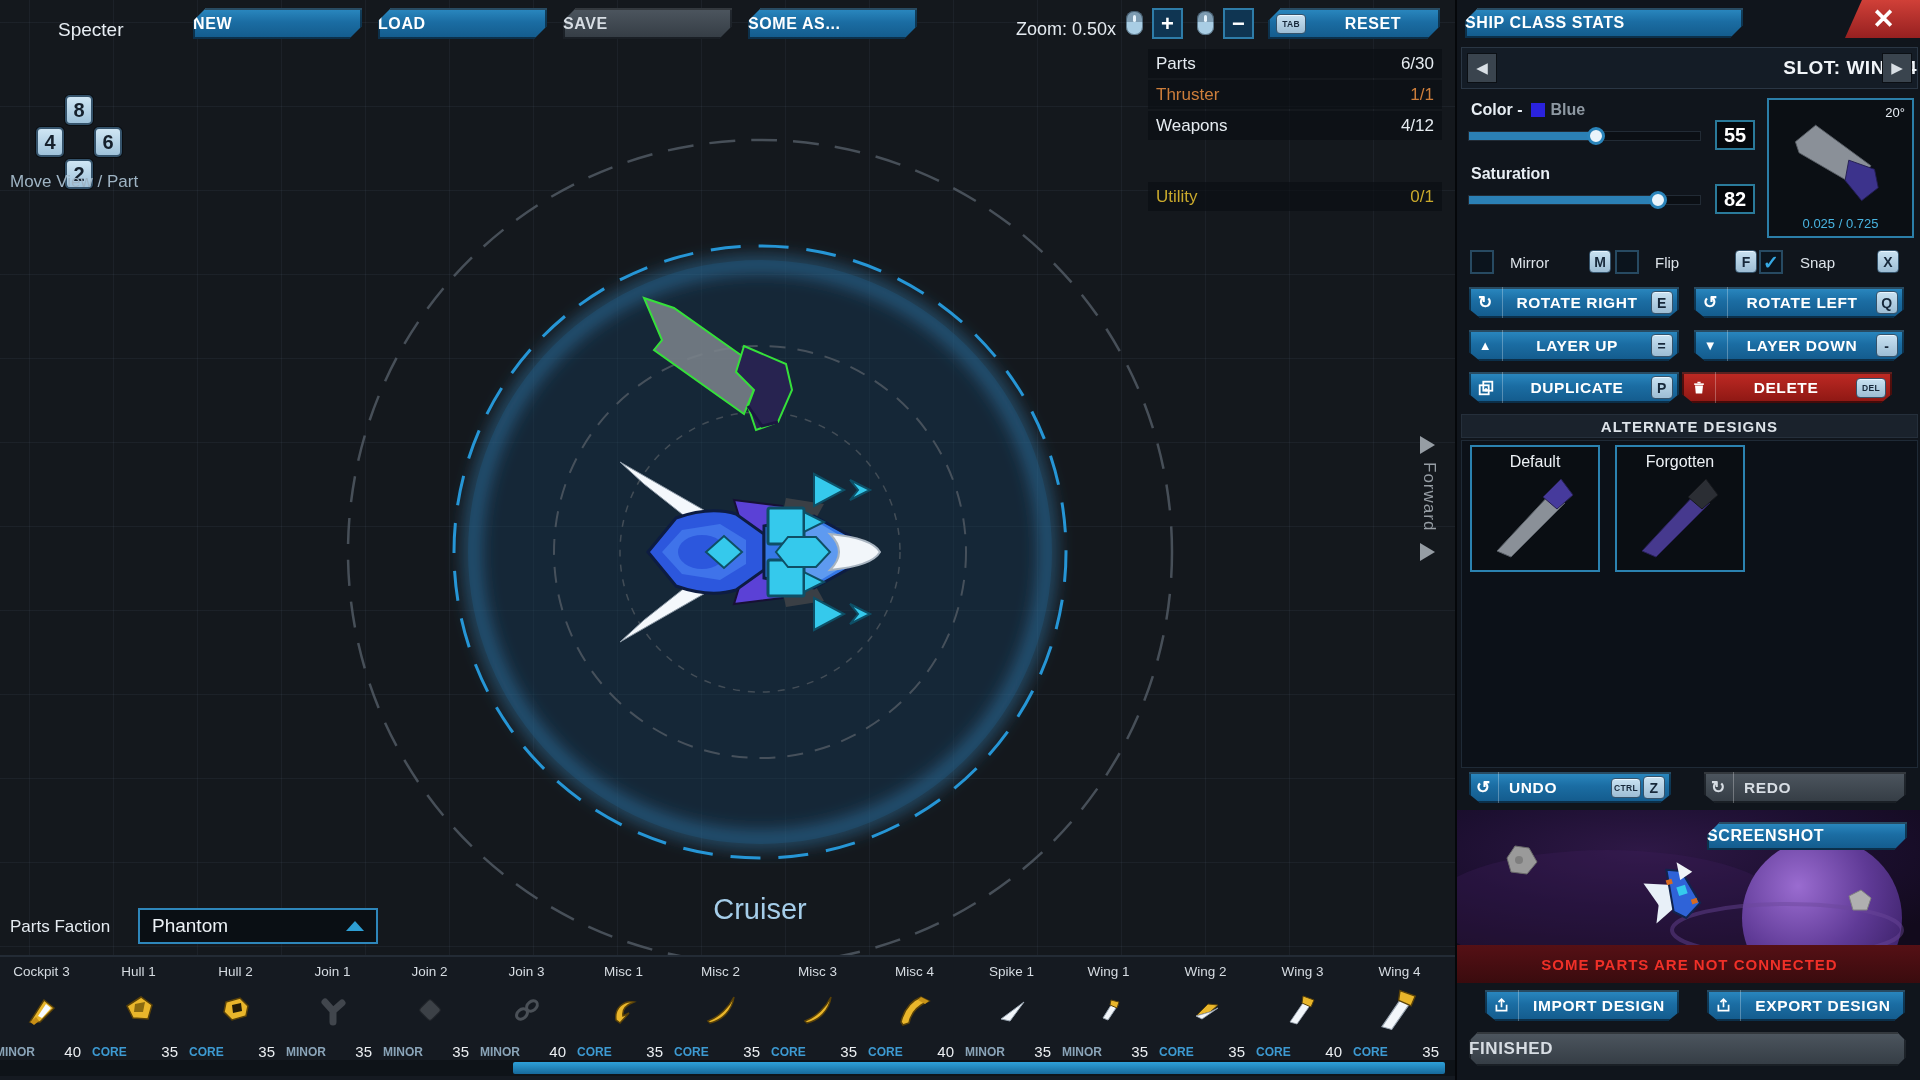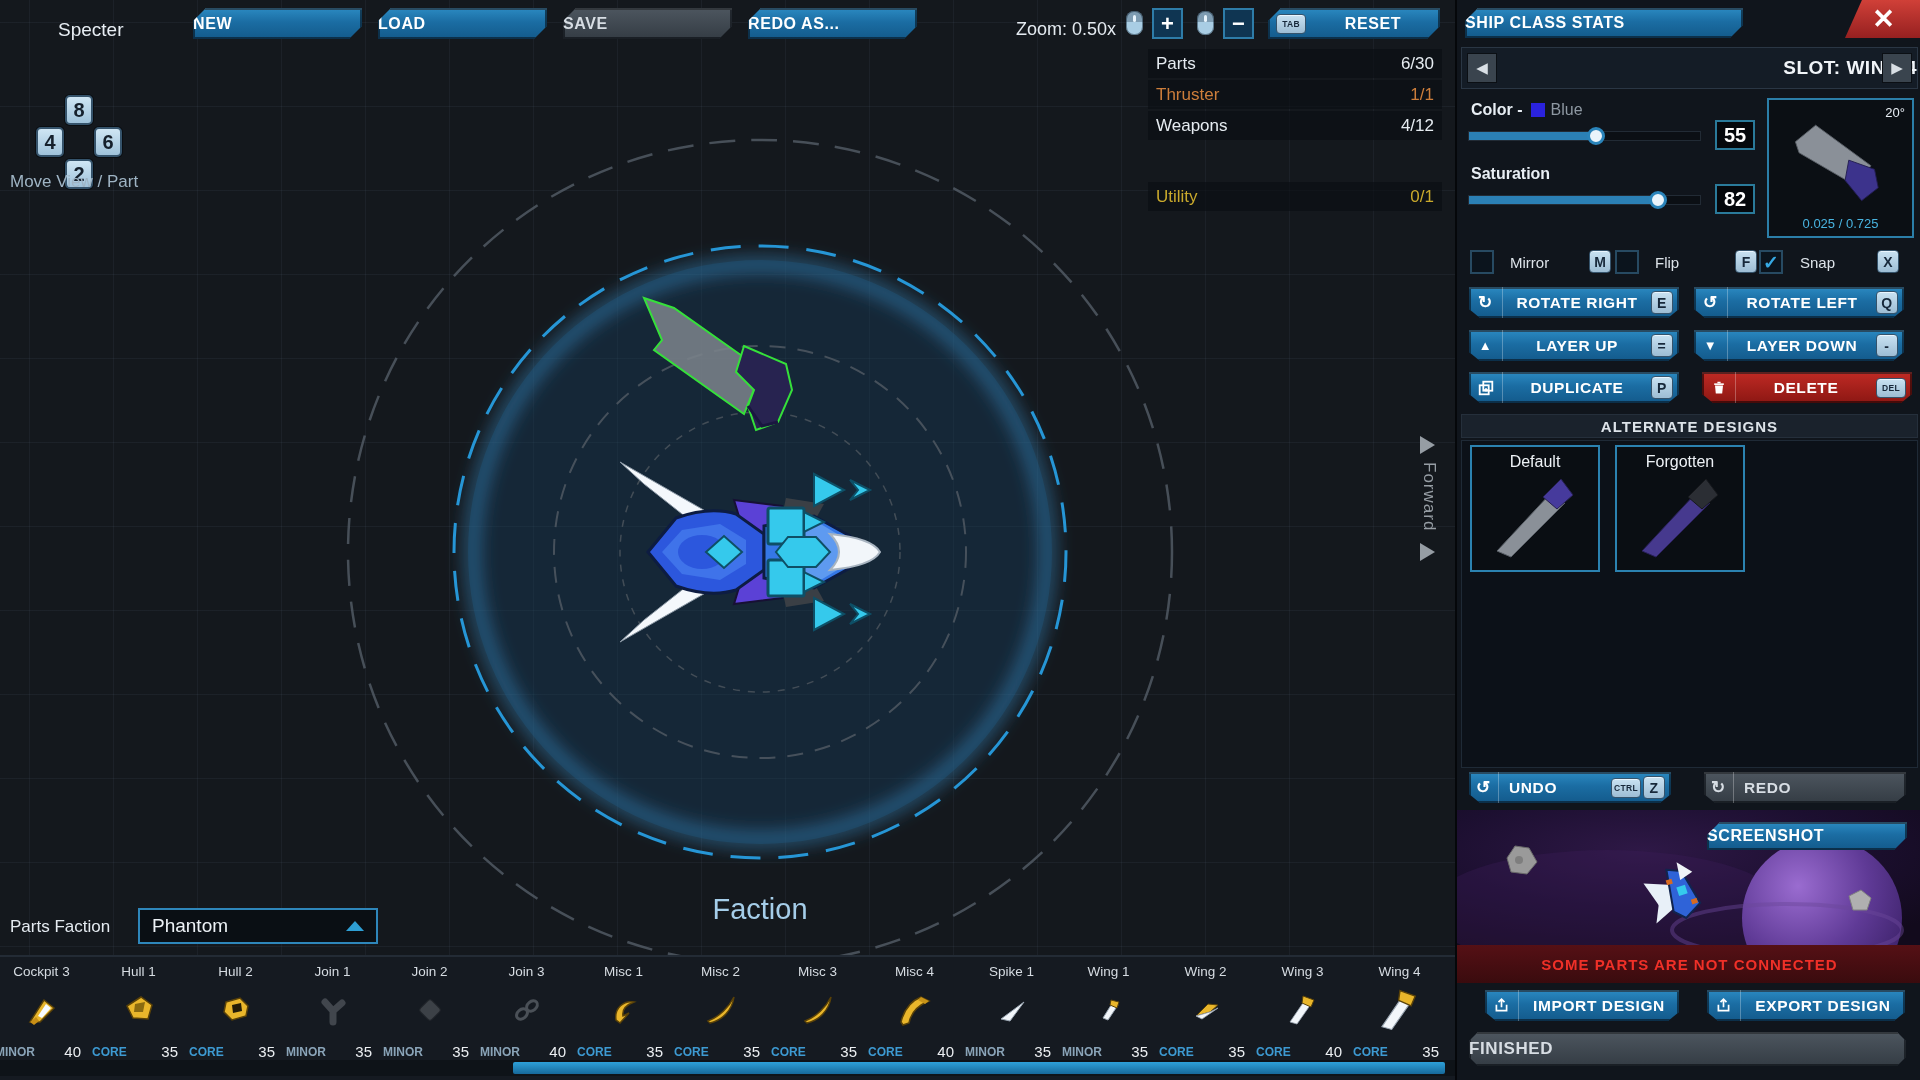--- a/index.html
+++ b/index.html
@@ -87,21 +87,21 @@
     display:flex; align-items:center; justify-content:center; color:#fff; font-size:27px;
     font-weight:bold; cursor:pointer; }
   .slot-bar { position:absolute; left:4px; top:47px; width:457px; height:42px;
     background:#141c26; border:1px solid #2a3644; display:flex; align-items:center; }
   .slot-arrow { position:absolute; top:6px; width:30px; height:30px; background:#3a444e;
     border:1px solid #0b0f14; color:#d9dfe5; display:flex; align-items:center;
     justify-content:center; font-size:15px; cursor:pointer; }
   .slot-title { width:100%; text-align:right; font-size:19px; font-weight:bold; color:#f0f4f8;
     letter-spacing:.5px; }
   .flabel { font-size:16px; color:#e8eef4; font-weight:bold; }
-  .fsub { color:#8e98a2; font-weight:normal; }
+  .fsub { color:#8e98a2; font-weight:bold; }
   .swatch { display:inline-block; width:14px; height:14px; background:#2a22dd;
     vertical-align:-2px; margin:0 6px 0 8px; }
   .slider { position:absolute; height:16px; cursor:pointer; }
   .slider .track { position:absolute; left:0; right:0; top:4px; height:8px; background:#0b0f14;
     box-shadow:0 0 0 1px #222b35; }
   .slider .fill { position:absolute; left:0; top:4px; height:8px; background:#2b80b5; }
   .slider .knob { position:absolute; top:-1px; width:18px; height:18px; border-radius:50%;
     background:#eaf4fb; border:3px solid #2a84ba; transform:translateX(-9px); }
   .valbox { position:absolute; width:40px; height:30px; background:#05080c;
     border:2px solid #2a7a9a; color:#fff; font-size:20px; font-weight:bold;
@@ -204,38 +204,38 @@
       <polygon points="88,102 106,86 124,102 106,118" fill="#35c9ec" stroke="#0e4f66" stroke-width="2"></polygon>
       <polygon points="170,87 198,87 212,102 198,117 170,117 158,102" fill="#35c9ec" stroke="#0e4f66" stroke-width="2"></polygon>
       <polygon points="186,62 206,72 186,82" fill="#35c9ec" stroke="#0e4f66" stroke-width="2"></polygon>
       <polygon points="186,142 206,132 186,122" fill="#35c9ec" stroke="#0e4f66" stroke-width="2"></polygon>
       <polygon points="196,24 226,40 196,56" fill="#35c9ec" stroke="#0e4f66" stroke-width="2"></polygon>
       <polygon points="232,30 252,40 232,50 240,40" fill="#35c9ec" stroke="#0e4f66" stroke-width="2"></polygon>
       <polygon points="196,148 226,164 196,180" fill="#35c9ec" stroke="#0e4f66" stroke-width="2"></polygon>
       <polygon points="232,154 252,164 232,174 240,164" fill="#35c9ec" stroke="#0e4f66" stroke-width="2"></polygon>
     </svg>
 
-    <div class="ship-class">Faction</div>
+    <div class="ship-class">Cruiser</div>
     <div class="forward">Forward</div>
     <div class="fwd-tri" style="left:1420px;top:436px"></div>
     <div class="fwd-tri" style="left:1420px;top:543px"></div>
   </div>
 
   <div class="ship-name">Specter</div>
   <div class="btn blue" style="left:193px;top:8px;width:169px;height:31px">
       <span>NEW</span>
     </div>
   <div class="btn blue" style="left:378px;top:8px;width:169px;height:31px">
       <span>LOAD</span>
     </div>
   <div class="btn gray" style="left:563px;top:8px;width:169px;height:31px">
       <span>SAVE</span>
     </div>
   <div class="btn blue" style="left:748px;top:8px;width:169px;height:31px">
-      <span>REDO AS...</span>
+      <span>SOME AS...</span>
     </div>
   <div class="zoom-label">Zoom: 0.50x</div>
   <div class="mouse" style="left:1126px"></div>
   <div class="sqbtn" style="left:1152px">
       <span>+</span>
     </div>
   <div class="mouse" style="left:1197px"></div>
   <div class="sqbtn" style="left:1223px">
       <span>−</span>
     </div>
@@ -358,21 +358,21 @@
       <span class="ic">
           <svg viewBox="0 0 20 20" width="18" height="18">
             <rect x="3" y="7" width="10" height="10" fill="none" stroke="#fff" stroke-width="2"></rect>
             <rect x="7" y="3" width="10" height="10" fill="none" stroke="#fff" stroke-width="2"></rect>
             <path d="M8 12 h4 M10 10 v4" stroke="#fff" stroke-width="1.6"></path>
           </svg>
         </span>
       <span class="lbl">DUPLICATE</span>
       <span class="key kslot">P</span>
     </div>
-    <div class="btn red abtn" style="left:245px;top:372px;width:210px;height:31px">
+    <div class="btn red abtn" style="left:225px;top:372px;width:210px;height:31px">
       <span class="ic">
           <svg viewBox="0 0 20 20" width="16" height="16">
             <path d="M5 7 H15 L14 17 H6 Z" fill="#fff"></path>
             <rect x="4" y="4.2" width="12" height="2" fill="#fff"></rect>
             <rect x="8" y="2.2" width="4" height="2" fill="#fff"></rect>
           </svg>
         </span>
       <span class="lbl">DELETE</span>
       <span class="key kslot small" style="height:20px">DEL</span>
     </div>

